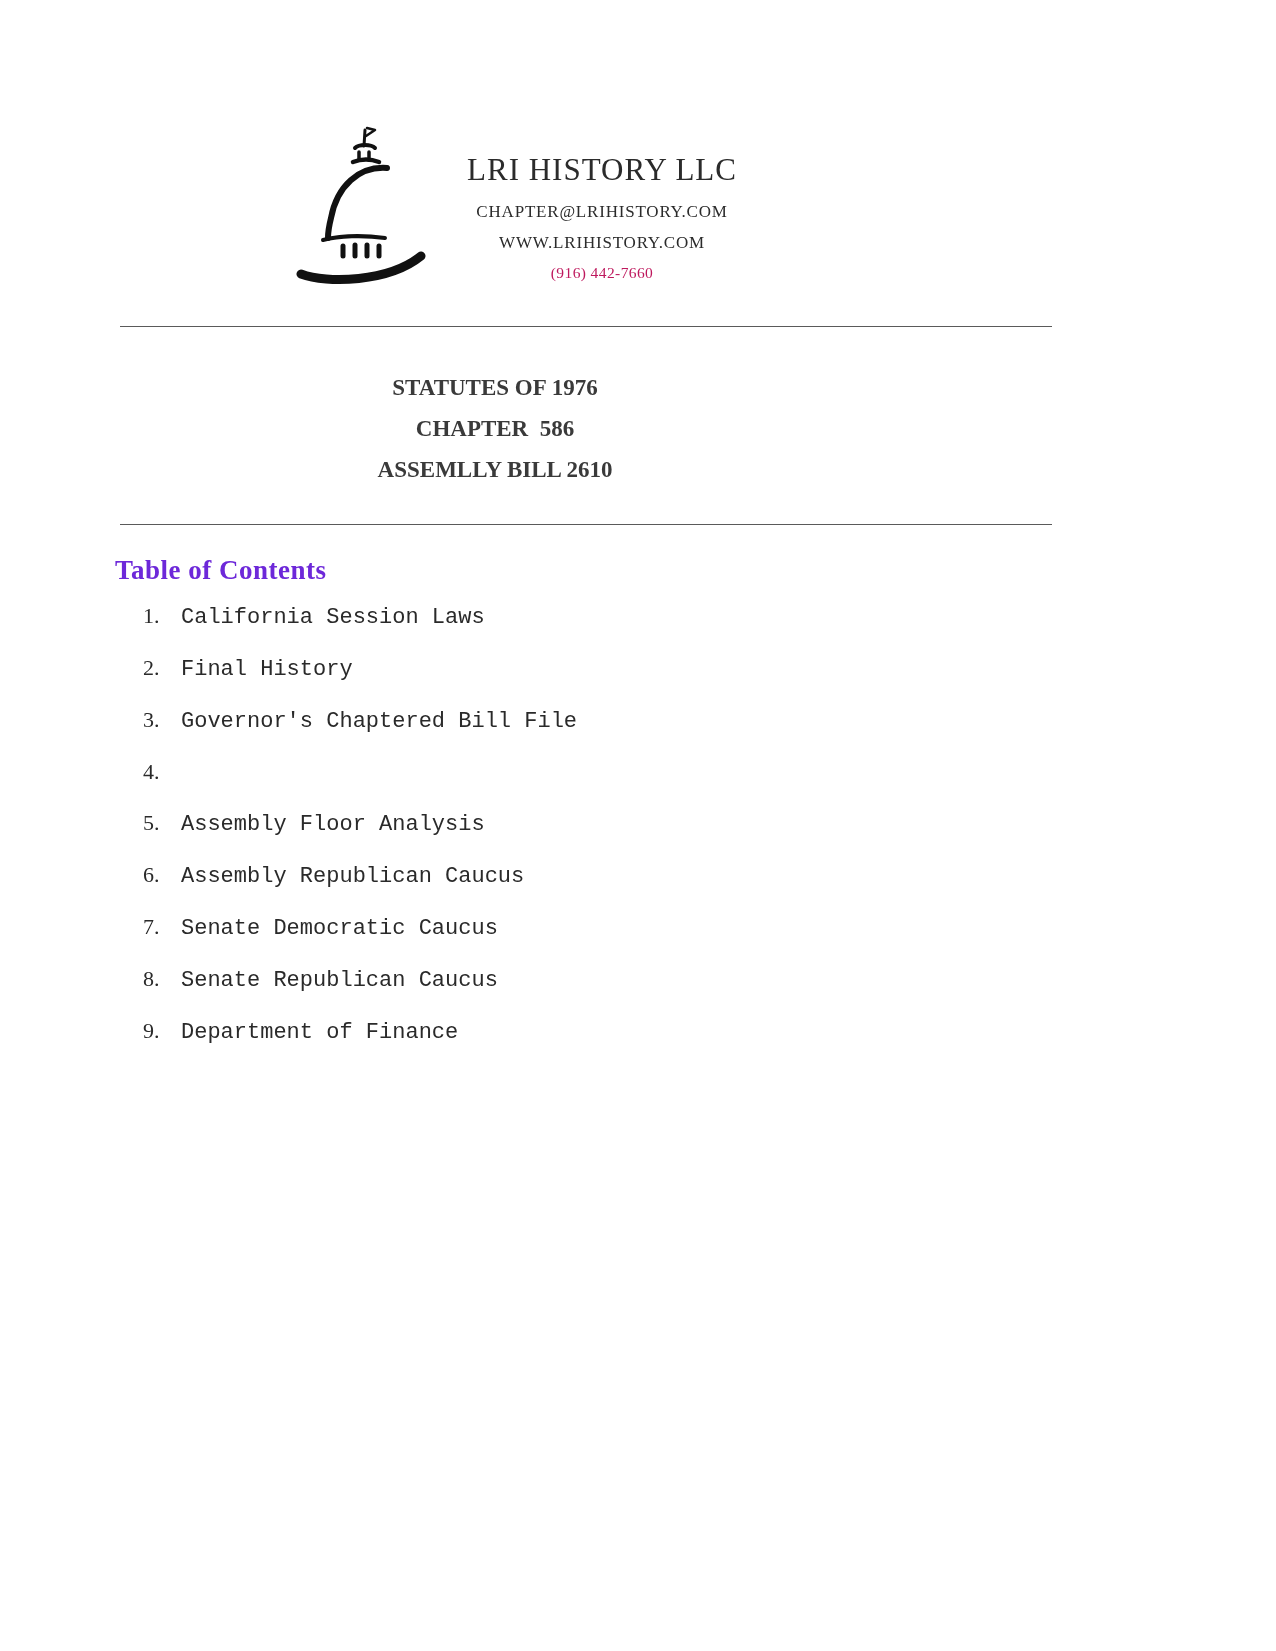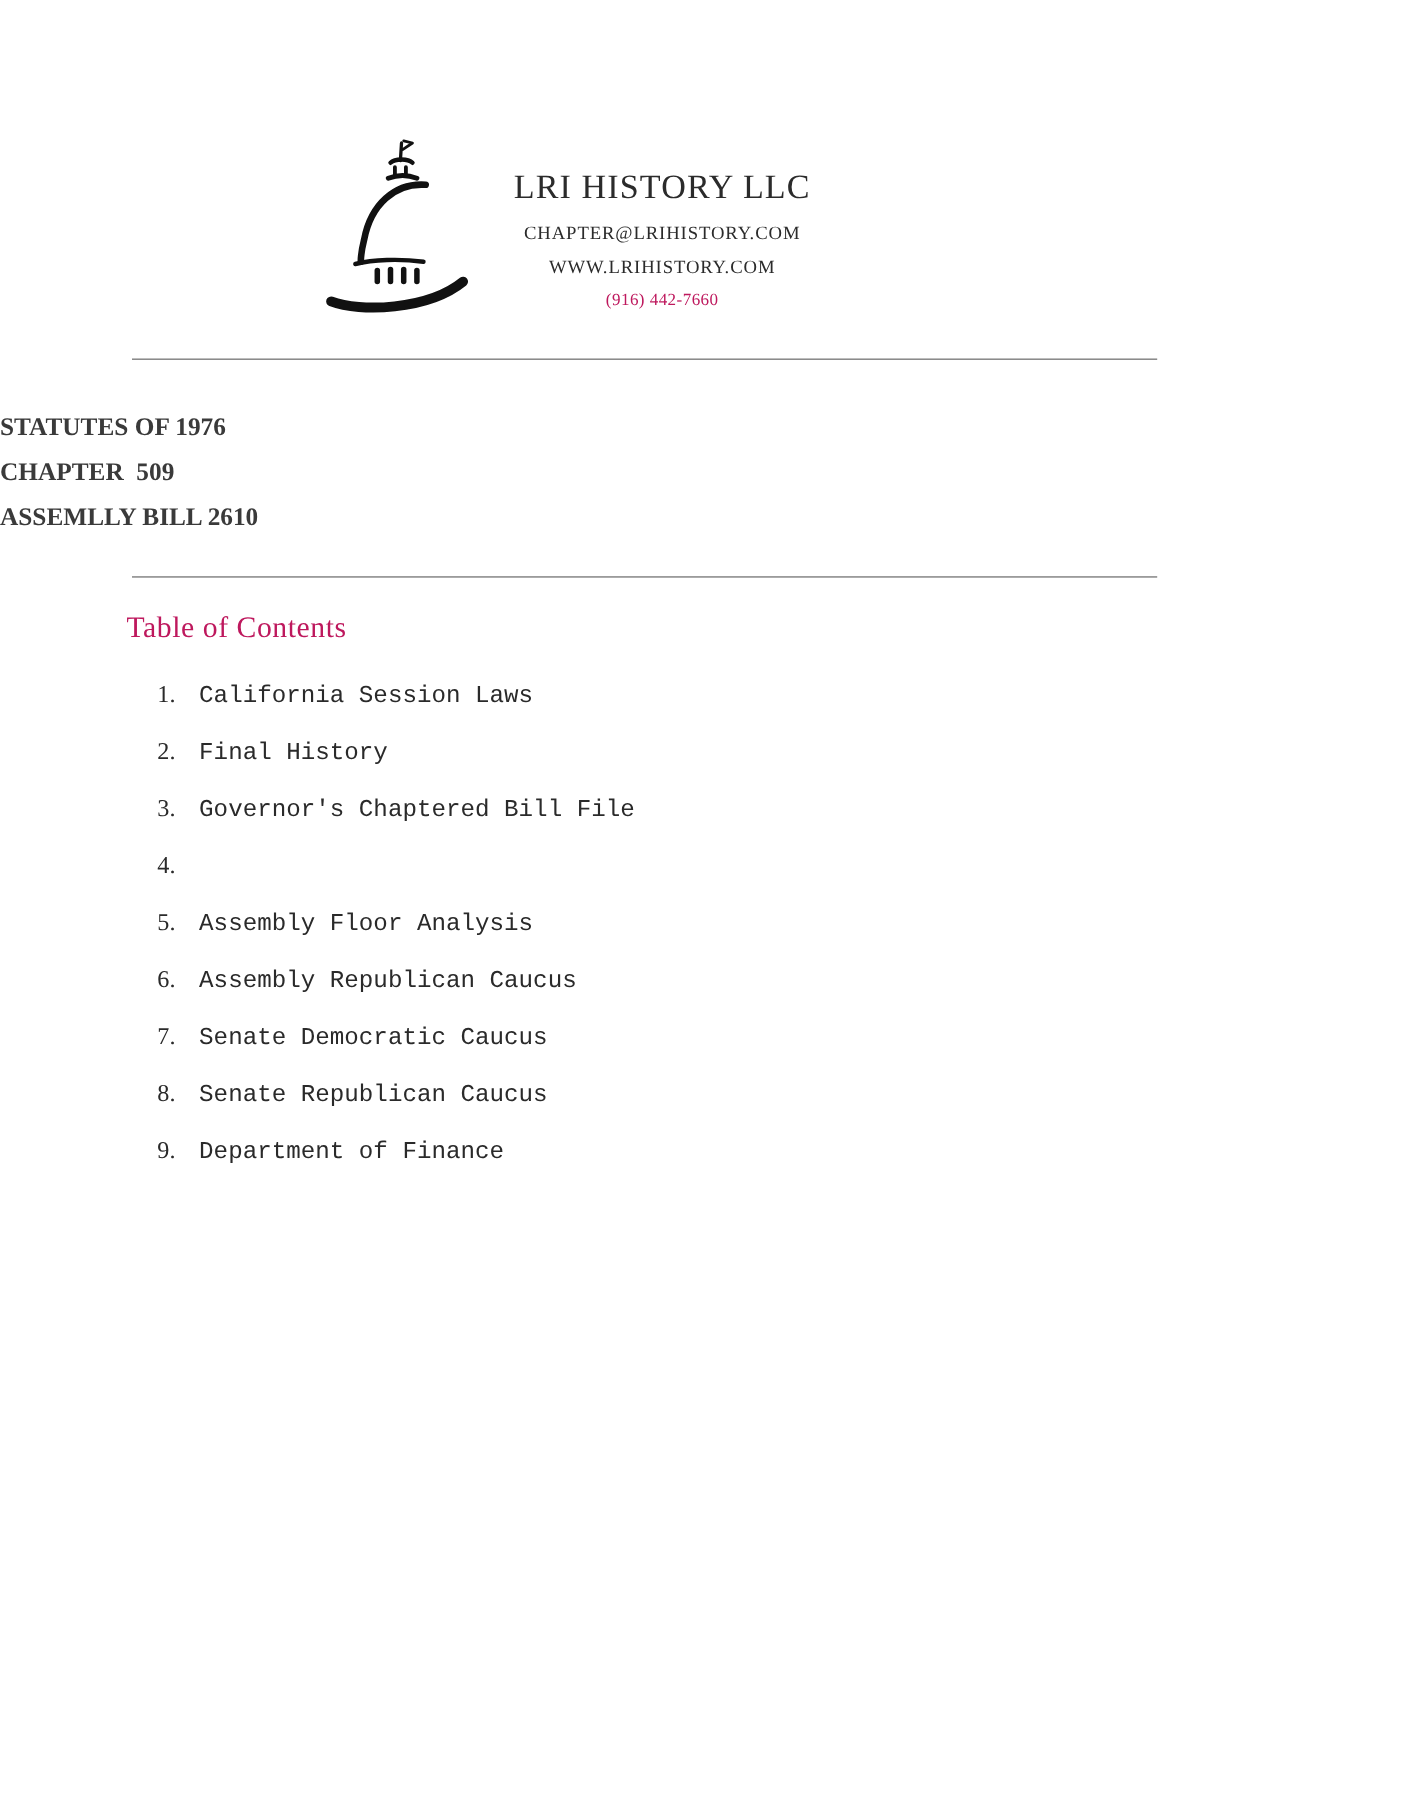--- a/index.html
+++ b/index.html
@@ -63,41 +63,41 @@
     border-top: 1px solid #5a5a5a;
     width: 932px;
     margin: 0 0 0 120px;
   }
 
   
   .title-block {
     padding-top: 40px;
     padding-right: 286px;
     padding-bottom: 34px;
-    text-align: left;
+    text-align: center;
   }
   .title-line {
     font-size: 23px;
     font-weight: bold;
     line-height: 41px;
     color: #3a3a3a;
     white-space: pre;
   }
 
   
   .toc {
     padding-left: 115px;
     padding-top: 30px;
   }
   .toc-heading {
     font-size: 27px;
-    font-weight: normal;
+    font-weight: bold;
     letter-spacing: 0.5px;
-    color: #be185d;
-    margin: 0 0 32px 0;
+    color: #6d28d9;
+    margin: 0 0 17px 0;
   }
   .toc-list {
     margin: 0;
     padding: 0;
     list-style: none;
   }
   .toc-item {
     display: flex;
     align-items: baseline;
     font-size: 22px;
@@ -148,21 +148,21 @@
       <div class="contact-line">CHAPTER@LRIHISTORY.COM</div>
       <div class="contact-line">WWW.LRIHISTORY.COM</div>
       <div class="phone-line">(916) 442-7660</div>
     </div>
   </div>
 
   <hr class="rule">
 
   <div class="title-block">
     <div class="title-line">STATUTES OF 1976</div>
-    <div class="title-line">CHAPTER  509</div>
+    <div class="title-line">CHAPTER  586</div>
     <div class="title-line">ASSEMLLY BILL 2610</div>
   </div>
 
   <hr class="rule">
 
   <div class="toc">
     <h1 class="toc-heading">Table of Contents</h1>
     <ol class="toc-list">
       <li class="toc-item">
         <span class="toc-num">1.</span>

